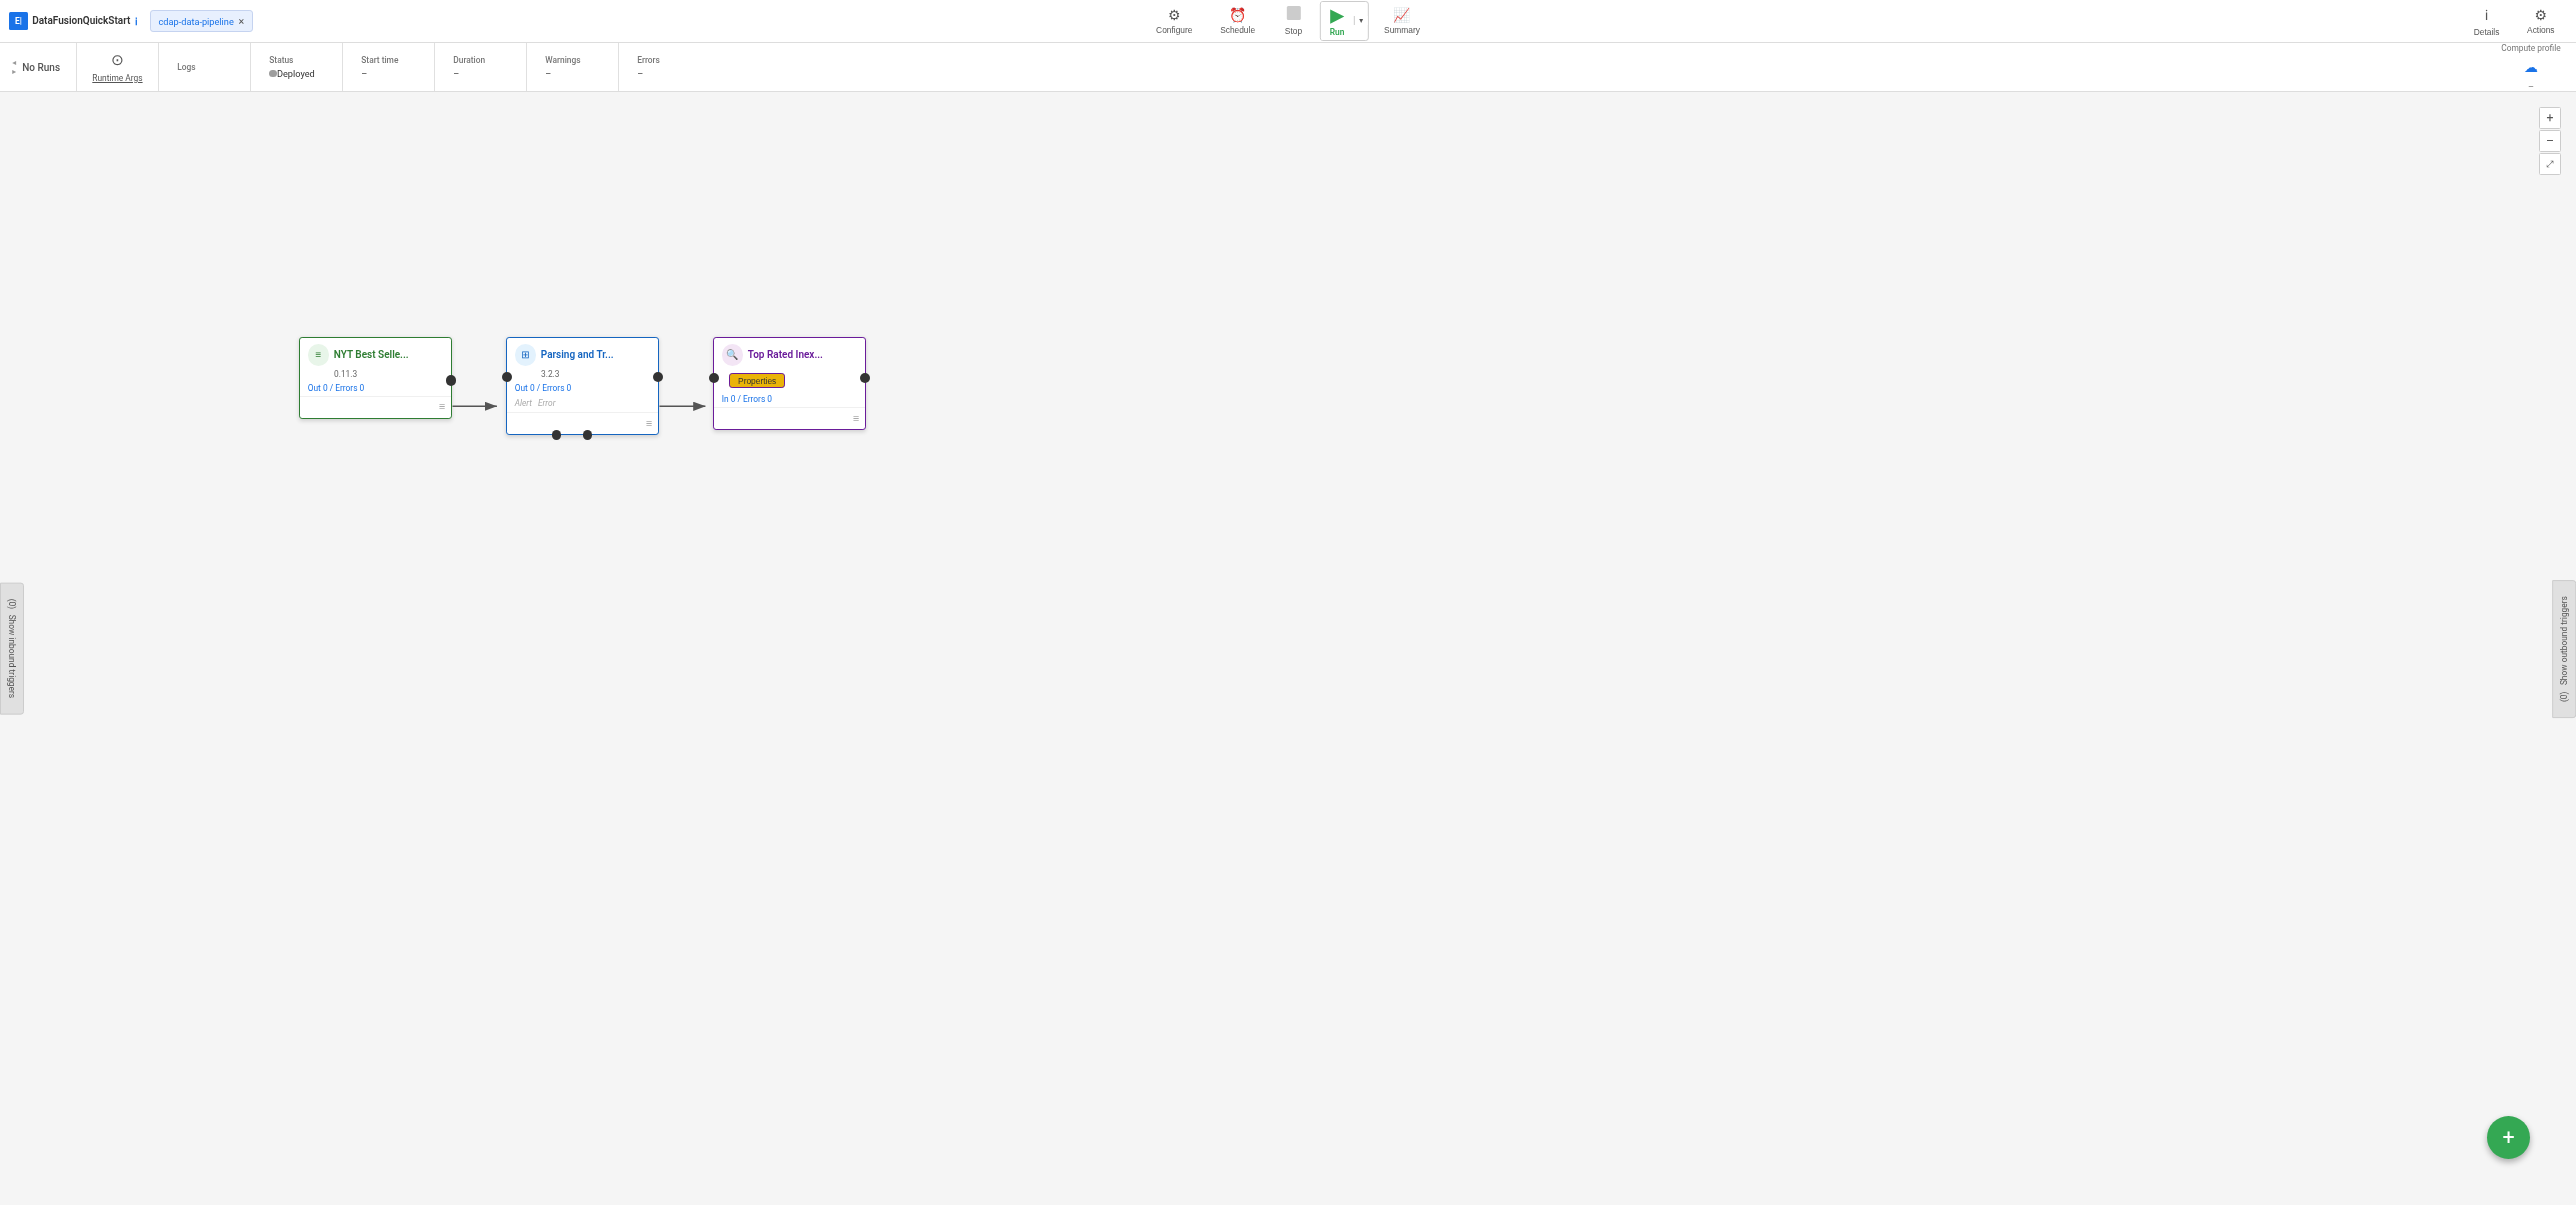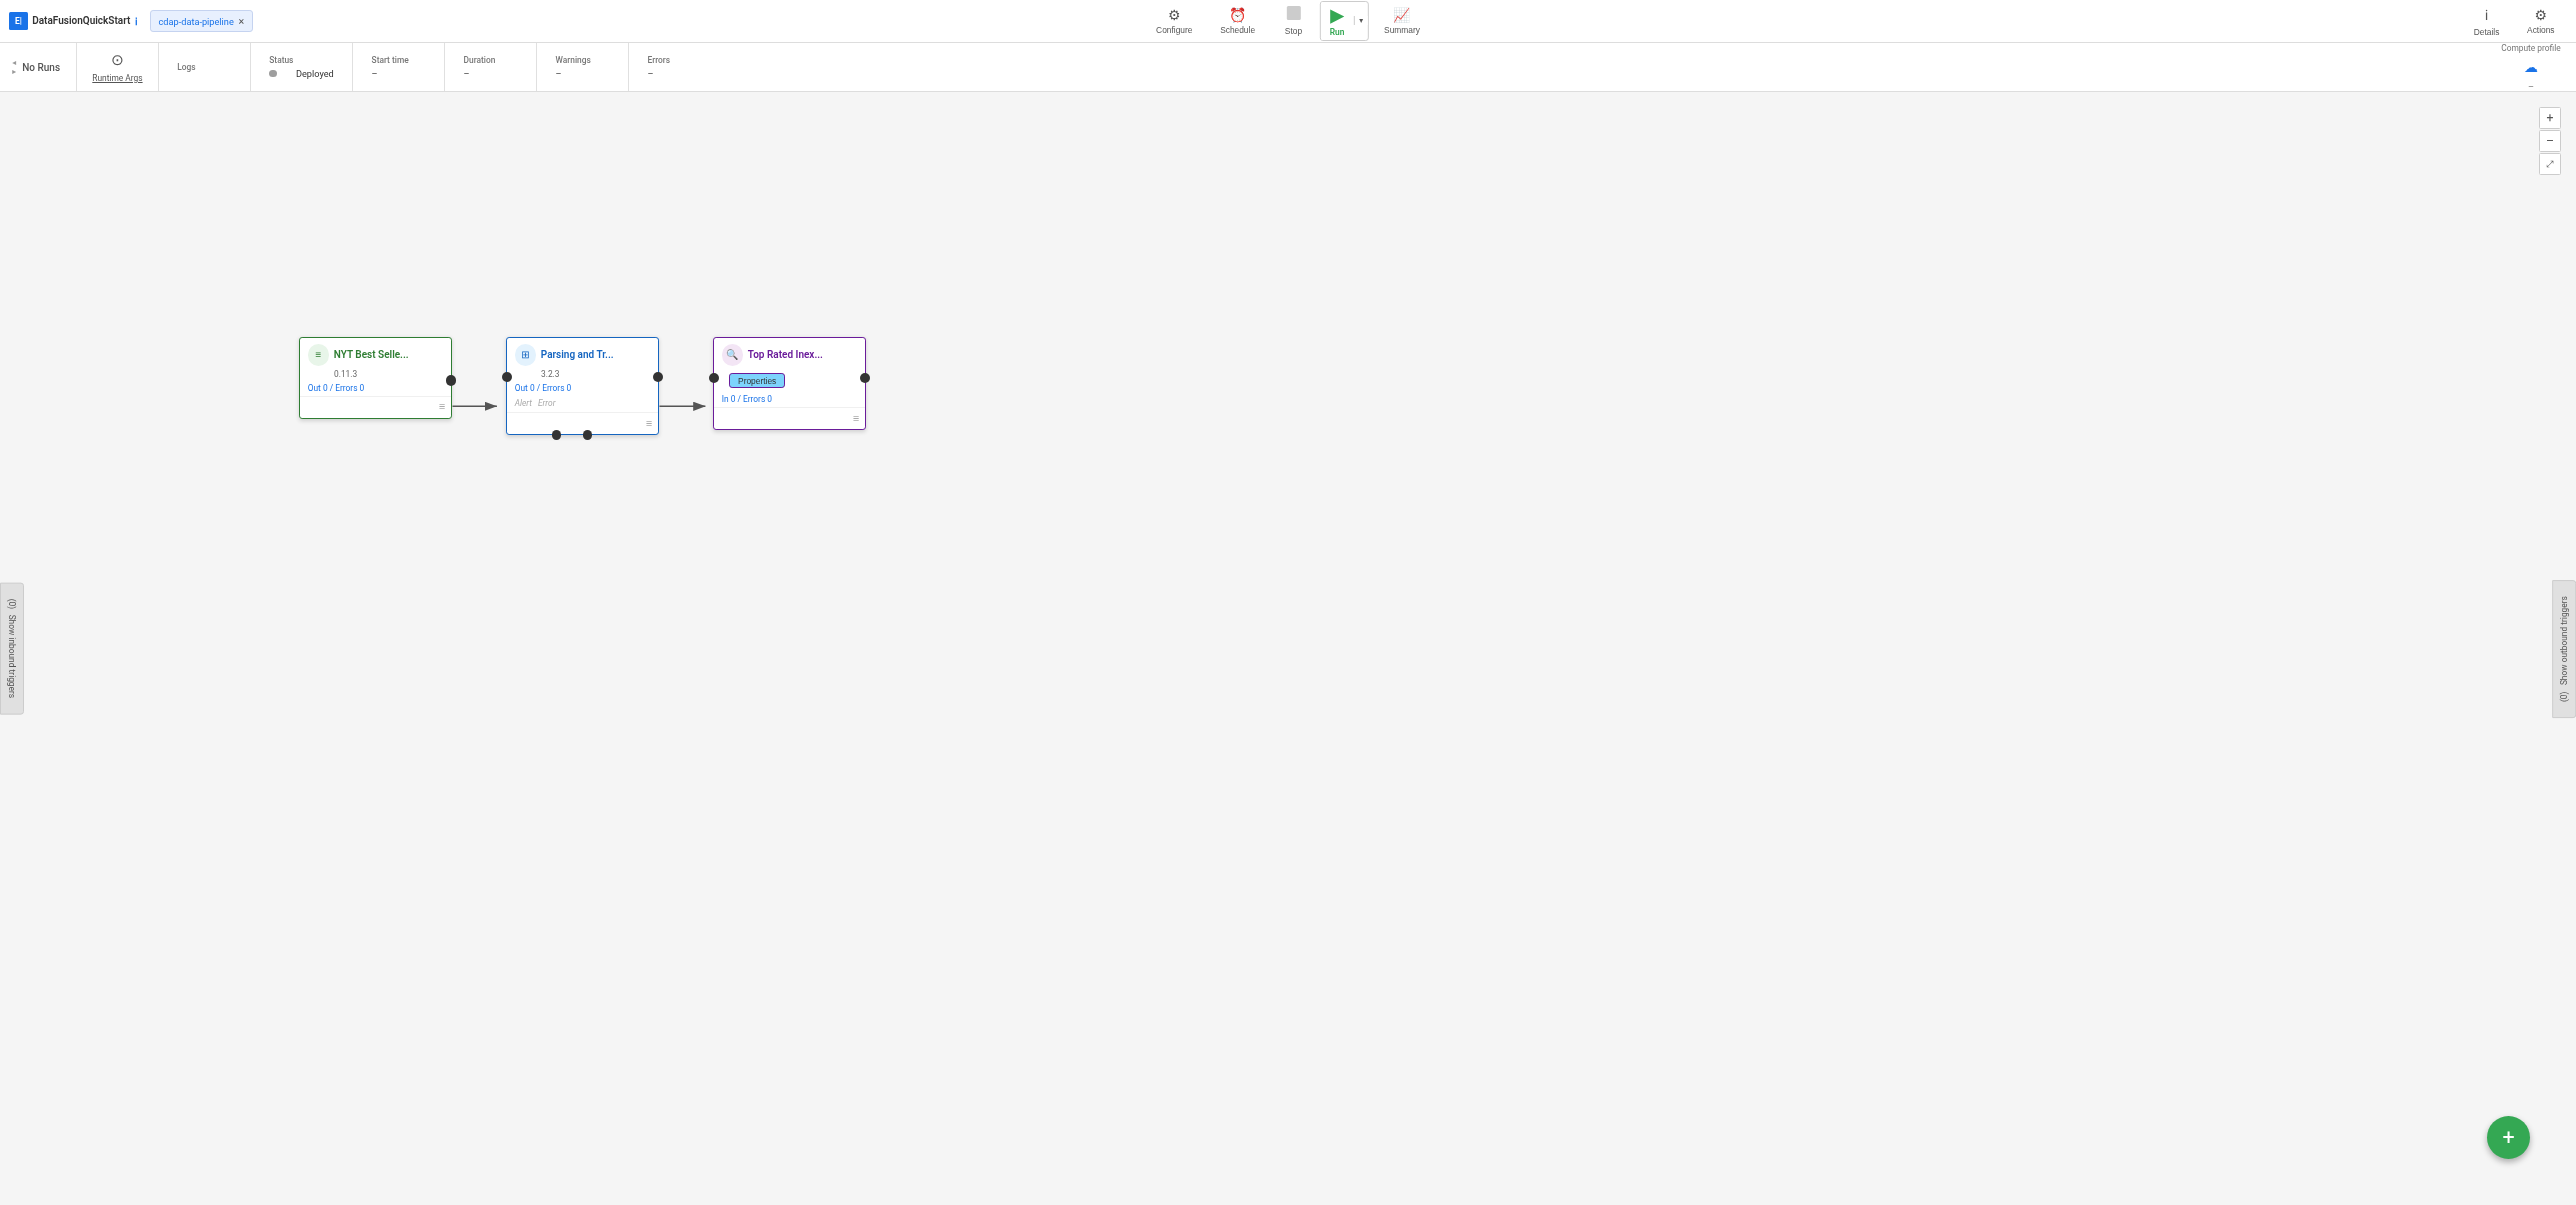--- a/index.html
+++ b/index.html
@@ -185,21 +185,21 @@
       font-size: 8.4px;
       color: #777;
       font-weight: 500;
       text-transform: none;
     }
     .bar-item-value {
       font-size: 9.2px;
       color: #333;
       display: flex;
       align-items: center;
-      gap: 19px;
+      gap: 0;
     }
     .status-dot {
       width: 7.7px; height: 7.7px;
       border-radius: 50%;
       background: #9e9e9e;
       display: inline-block;
     }
     .compute-profile-section {
       margin-left: auto;
       display: flex;
@@ -349,21 +349,21 @@
       cursor: pointer;
     }
 
     .node-properties-btn {
       border: 0.8px solid #6a1b9a;
       border-radius: 3.1px;
       padding: 1.5px 7.7px;
       font-size: 8.4px;
       color: #333;
       cursor: pointer;
-      background: #7dd3fc;
+      background: #eab308;
       margin: 3.1px 7.7px;
     }
 
     
     .conn-dot {
       position: absolute;
       width: 10.7px; height: 10.7px;
       background: #333;
       border-radius: 50%;
       z-index: 5;

